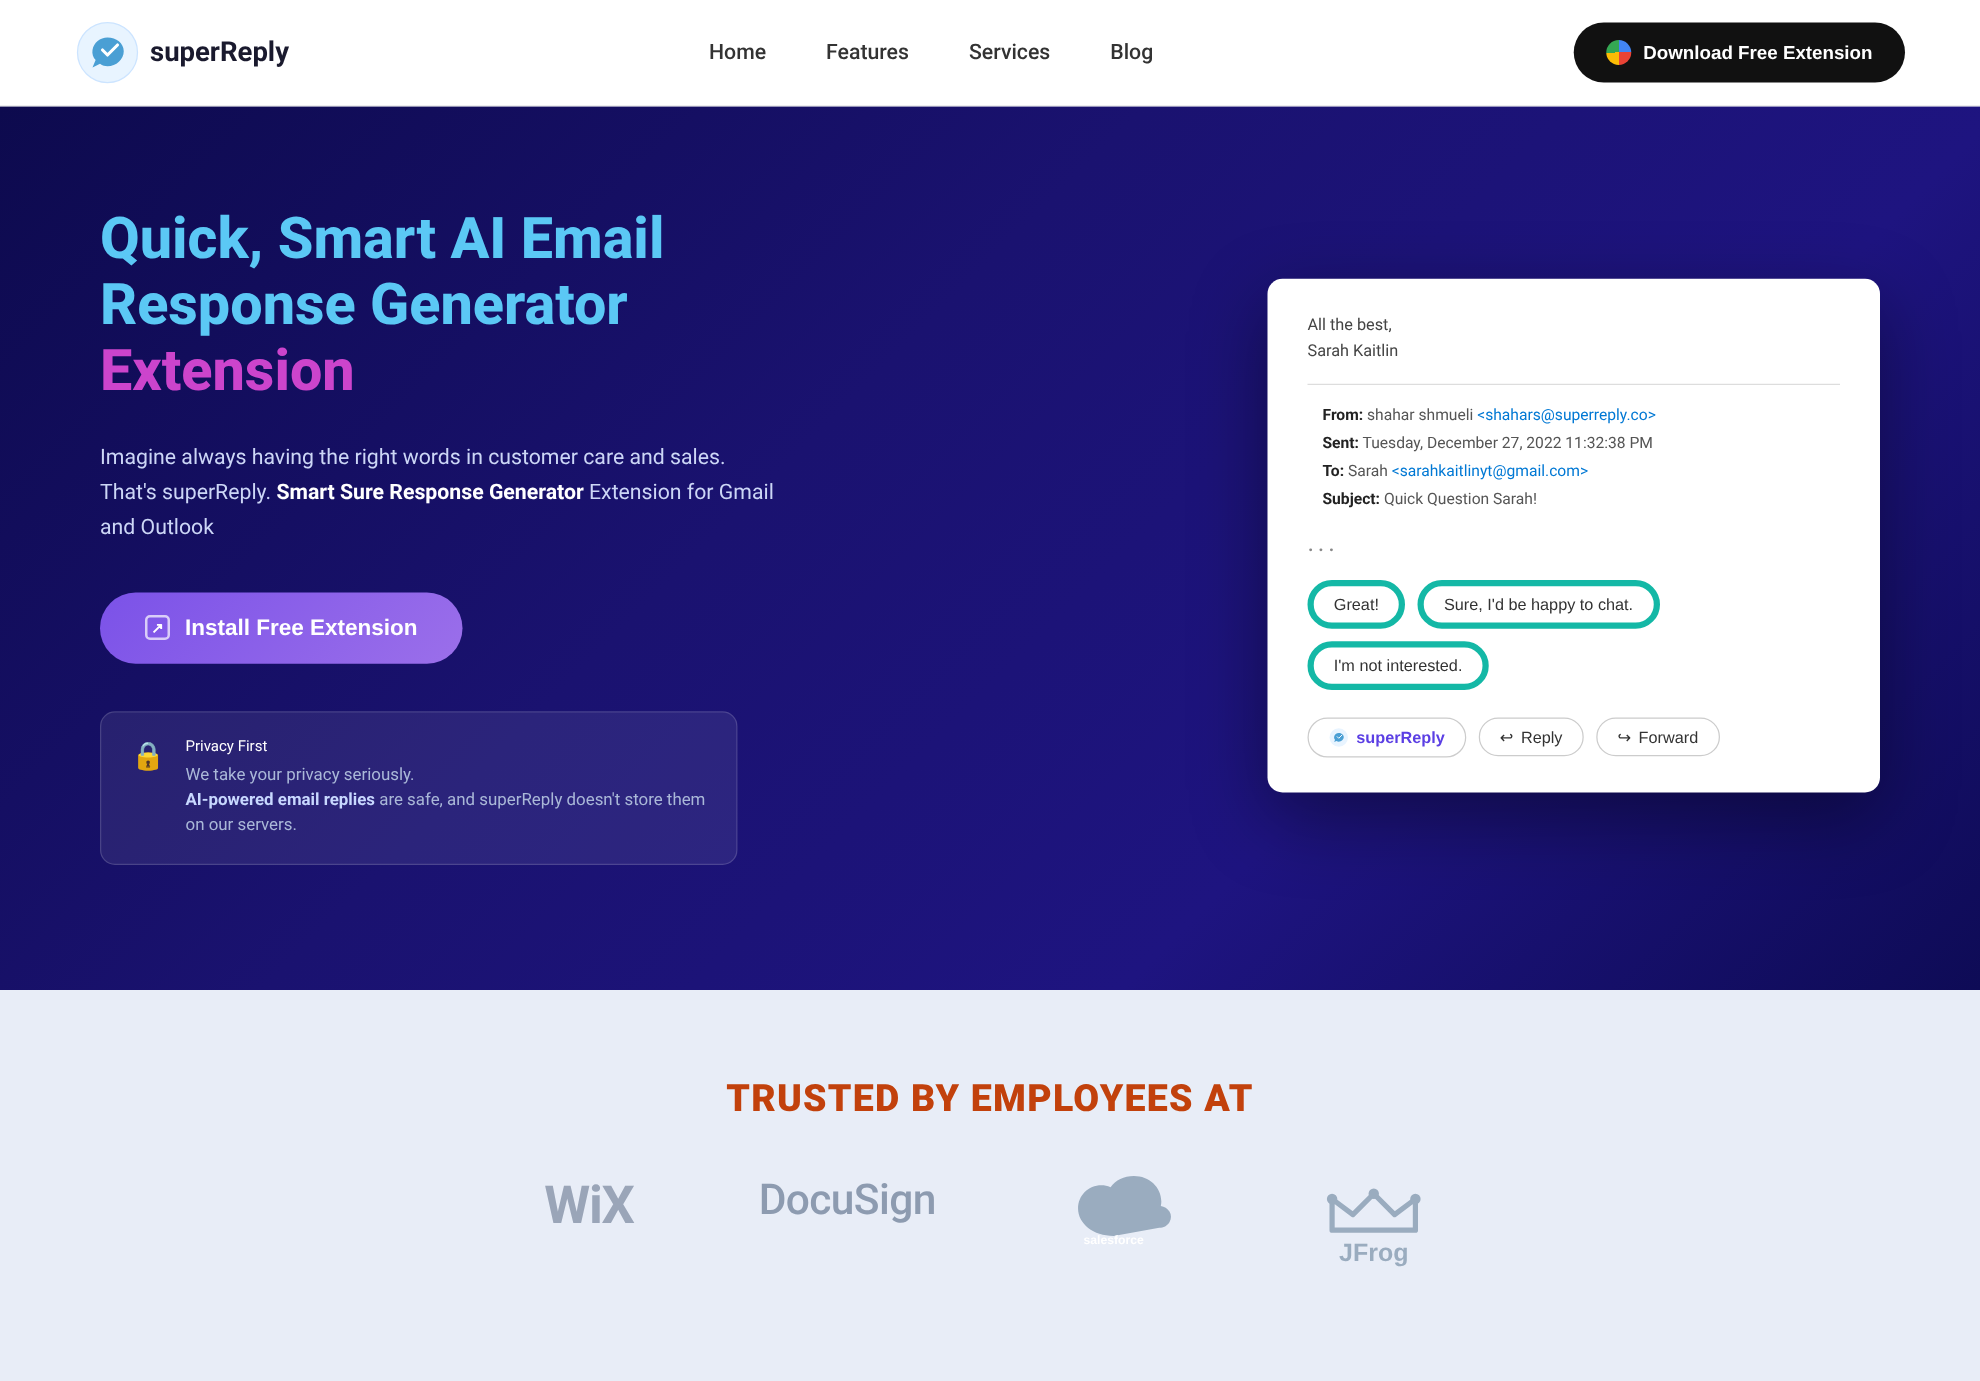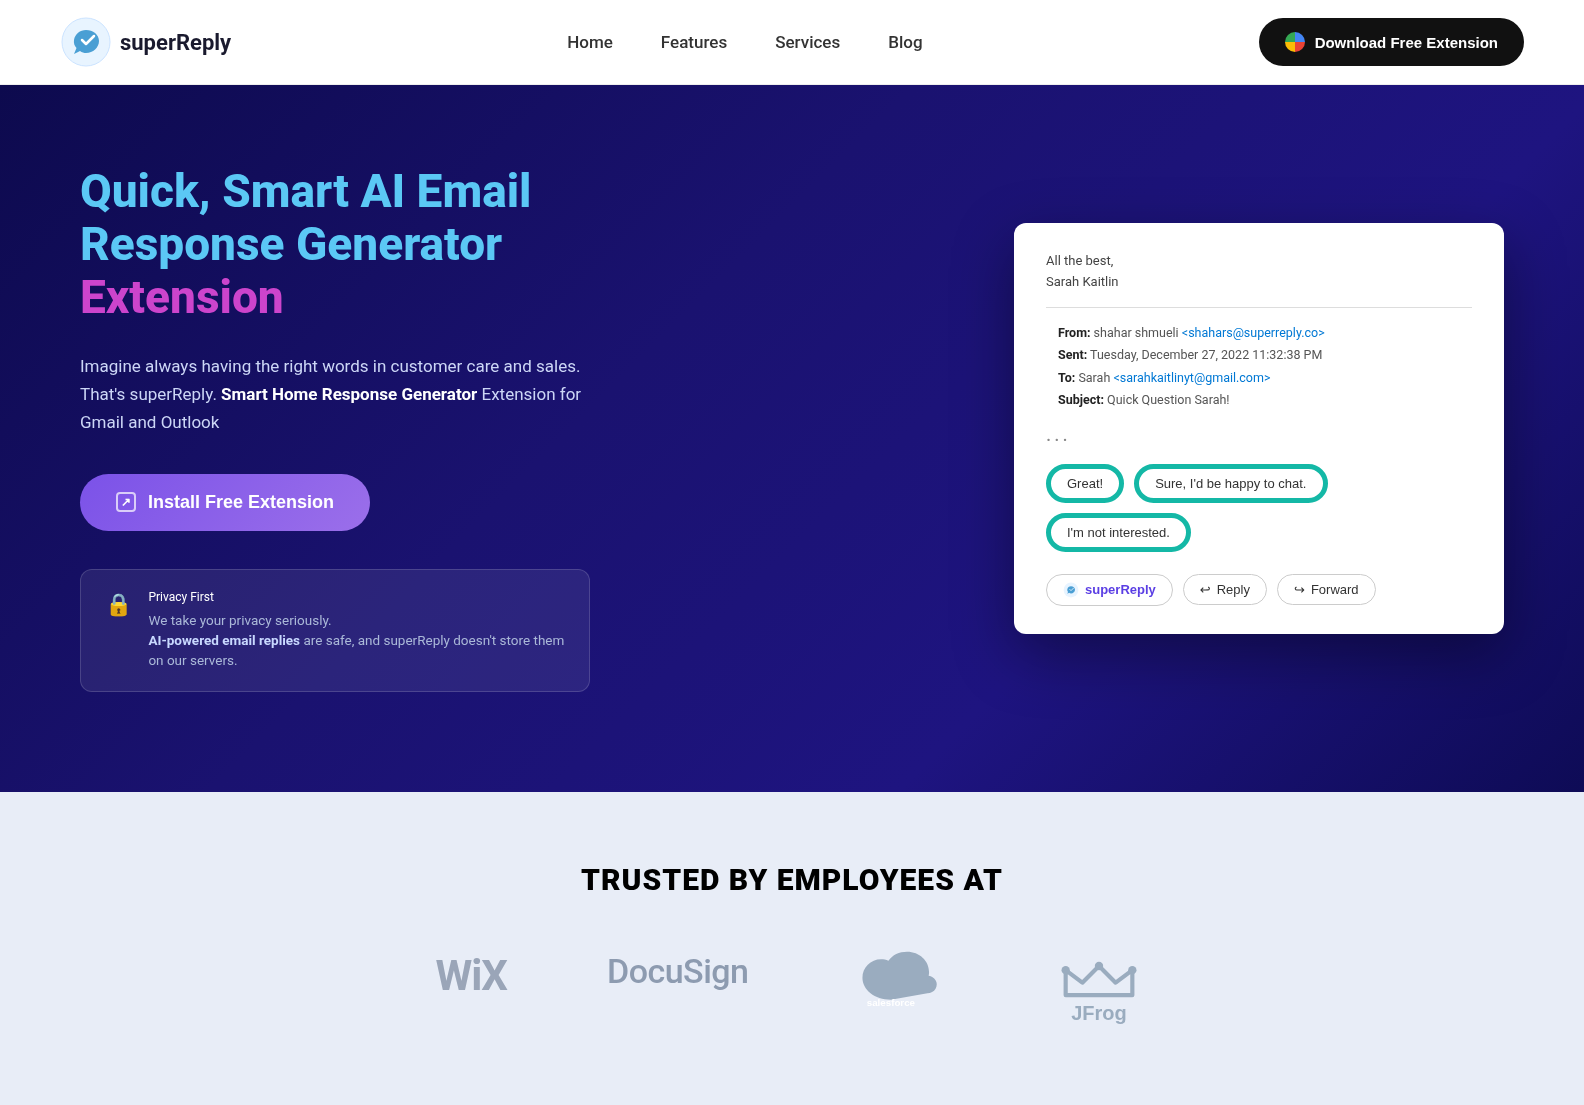--- a/index.html
+++ b/index.html
@@ -233,23 +233,23 @@
 
     
     .trusted-section {
       background: #e8edf7;
       padding: 70px 60px 60px;
       text-align: center;
     }
     .trusted-title {
       font-size: 30px;
       font-weight: 900;
-      color: #000000;
+      color: #c2410c;
       letter-spacing: 1px;
-      margin-bottom: 54px;
+      margin-bottom: 43px;
       text-transform: uppercase;
     }
     .logos-row {
       display: flex;
       align-items: flex-start;
       justify-content: center;
       gap: 100px;
       flex-wrap: wrap;
     }
     .brand-logo {
@@ -321,21 +321,21 @@
 <section class="hero">
   <div class="hero-left">
     <h1 class="hero-title">
       <span class="line1">Quick, Smart AI Email</span><br>
       <span class="line2">Response Generator</span><br>
       <span class="line3">Extension</span>
     </h1>
 
     <p class="hero-desc">
       <span>Imagine always having the right words in customer care and sales. That's superReply.</span>
-      <strong>Smart Home Response Generator</strong>
+      <strong>Smart Sure Response Generator</strong>
       <span>Extension for Gmail and Outlook</span>
     </p>
 
     <button class="install-btn">
       <span class="install-btn-icon">↗</span>
       <span>Install Free Extension</span>
     </button>
 
     <div class="privacy-box">
       <span class="lock-icon">🔒</span>

